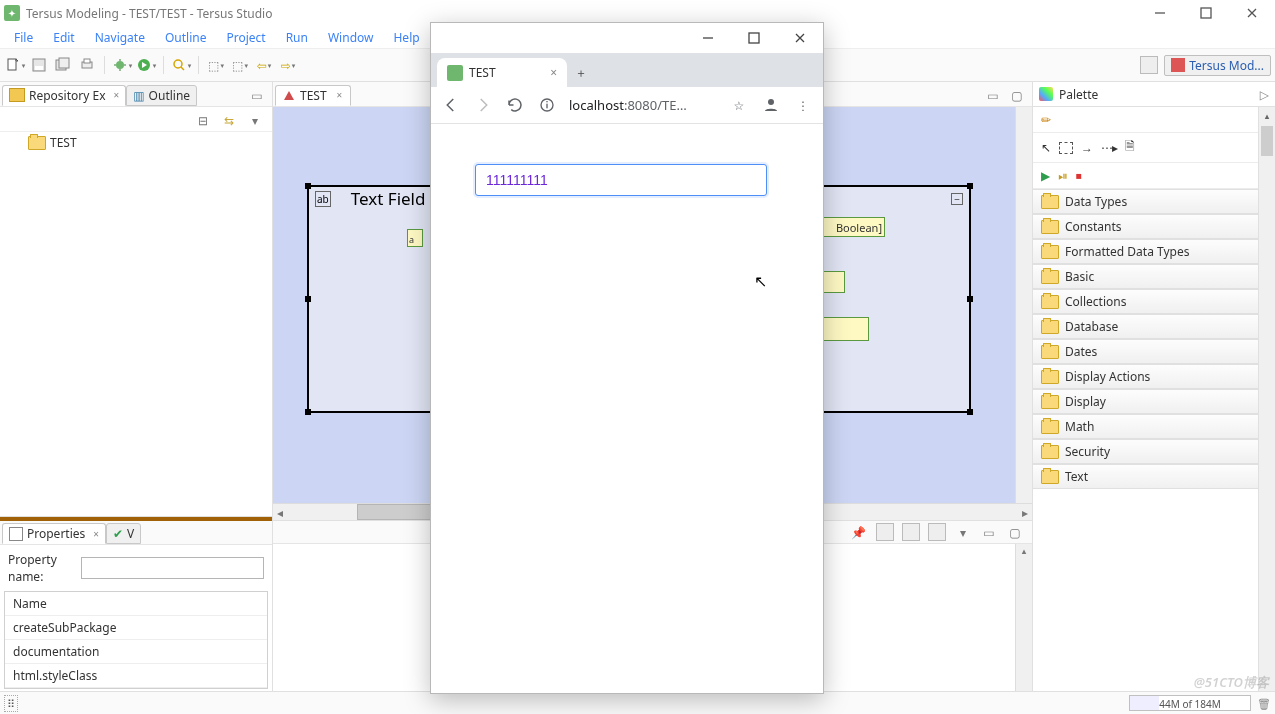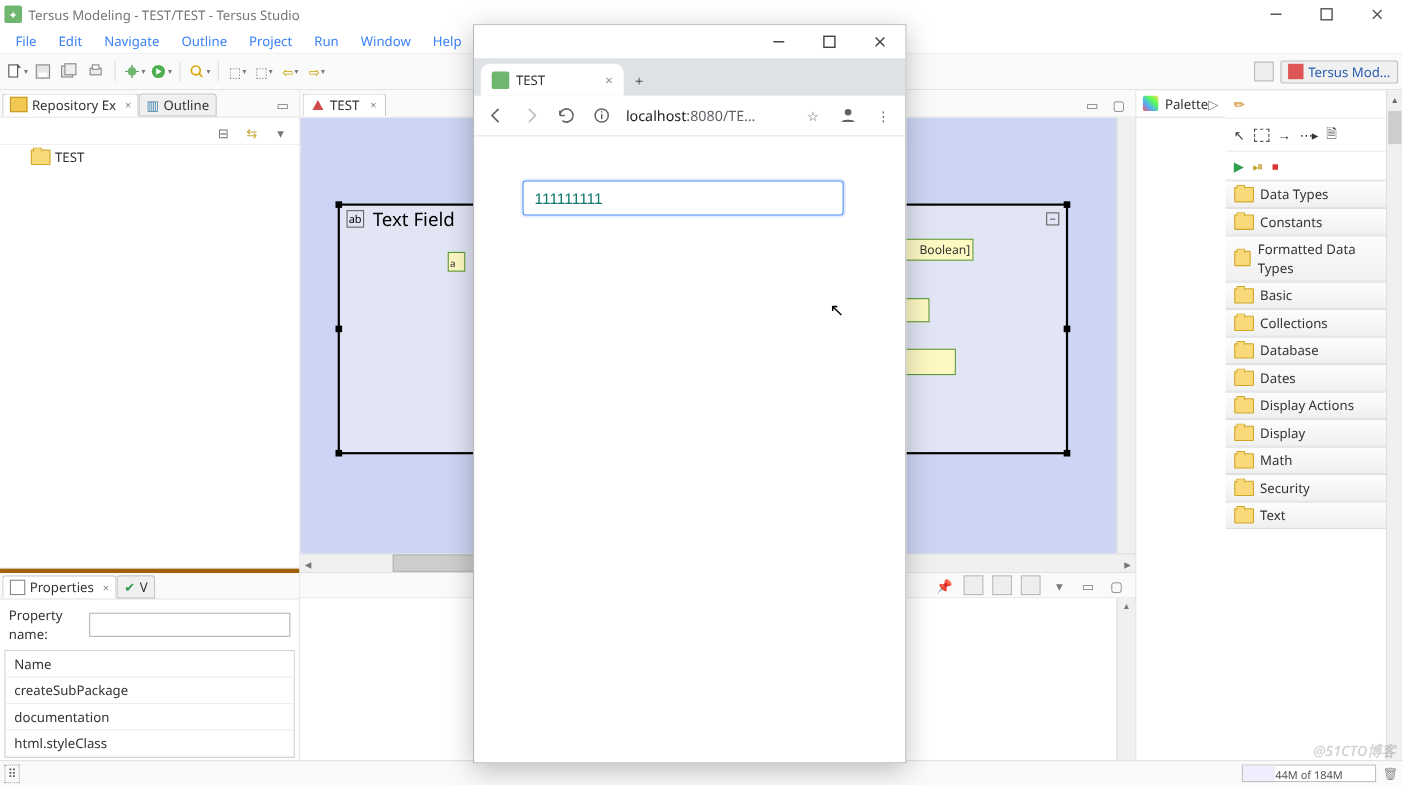--- a/index.html
+++ b/index.html
@@ -22,21 +22,21 @@
   .toolbar-right { display:flex; align-items:center; gap:4px; }
   .tb-btn { width:22px; height:22px; display:flex; align-items:center; justify-content:center; border-radius:2px; color:#777; }
   .tb-sep { width:1px; height:18px; background:#ddd; margin:0 4px; }
   .tb-btn .arrow { font-size:7px; margin-left:1px; }
   .tb-tab { display:flex; align-items:center; gap:4px; background:#f0f0f0; border:1px solid #bfbfbf; border-radius:2px; padding:1px 6px; color:#2a5db0; }
 
   
   .workbench { flex:1 1 auto; display:flex; min-height:0; }
   .left-col { width:272px; display:flex; flex-direction:column; min-height:0; border-right:1px solid #e0e0e0; }
   .center-col { flex:1 1 auto; display:flex; flex-direction:column; min-width:0; border-right:1px solid #e0e0e0; }
-  .right-col { width:242px; display:flex; flex-direction:row; min-height:0; }
+  .right-col { width:242px; display:flex; flex-direction:column; min-height:0; }
 
   
   .view-tabs { height:24px; display:flex; align-items:center; background:#fafafa; border-bottom:1px solid #e5e5e5; padding-left:2px; position:relative; }
   .view-tab { display:flex; align-items:center; gap:4px; padding:1px 6px; border:1px solid #c8c8c8; border-bottom:1px solid #fff; background:#fff; border-radius:3px 3px 0 0; margin-top:2px; }
   .view-tab.inactive { background:#f0f0f0; border-bottom-color:#c8c8c8; }
   .small-x { font-size:10px; color:#888; margin-left:4px; }
   .mini-toolbar { position:absolute; right:4px; top:2px; display:flex; gap:2px; }
 
   
   .repo-body { flex:1 1 auto; background:#fff; border-bottom:1px solid #e0e0e0; }
@@ -56,21 +56,21 @@
   .vscroll { width:16px; background:#f0f0f0; border-left:1px solid #ddd; }
 
   .canvas-scroll-container { position:absolute; inset:0 16px 0 0; overflow:hidden; }
 
   .model-box { position:absolute; left:34px; top:78px; width:660px; height:224px; background:#e1e5f4; border:2px solid #000; }
   .model-box .handle { position:absolute; width:6px; height:6px; background:#000; }
   .h-tl{ left:-4px; top:-4px; } .h-tr{ right:-4px; top:-4px; } .h-bl{ left:-4px; bottom:-4px; } .h-br{ right:-4px; bottom:-4px; }
   .h-tm{ left:calc(50% - 3px); top:-4px; } .h-bm{ left:calc(50% - 3px); bottom:-4px; }
   .h-lm{ left:-4px; top:calc(50% - 3px); } .h-rm{ right:-4px; top:calc(50% - 3px); }
   .model-box .collapse { position:absolute; right:6px; top:6px; width:10px; height:10px; border:1px solid #666; display:flex; align-items:center; justify-content:center; font-size:10px; line-height:1; }
-  .model-title { position:absolute; left:6px; top:0px; font-size:17px; color:#000; display:flex; align-items:center; gap:8px; }
+  .model-title { position:absolute; left:6px; top:0px; font-size:17px; color:#000; display:flex; align-items:center; gap:20px; }
   .green-node { position:absolute; background:#fef9c3; border:1px solid #5a9940; }
 
   
   .props { height:170px; border-top:4px solid #a16207; display:flex; flex-direction:column; }
   .props-row { display:flex; align-items:center; gap:6px; padding:6px 8px; }
   .props-input { flex:0 0 60px; height:18px; border:1px solid #b5b5b5; }
   .props-table { flex:1 1 auto; overflow:hidden; border:1px solid #d0d0d0; margin:0 4px 2px 4px; }
   .ptr-row { padding:3px 8px; border-bottom:1px solid #eee; }
   .ptr-row.header { background:#fff; font-weight:400; }
 
@@ -105,21 +105,21 @@
   .bw-tabs { height:34px; display:flex; align-items:flex-end; padding:0 6px; background:#dee1e6; gap:0; }
   .bw-tab { display:flex; align-items:center; gap:6px; background:#fff; border-radius:8px 8px 0 0; padding:6px 10px; min-width:110px; }
   .bw-tab .fav { width:16px; height:16px; background:#6fb76f; border-radius:2px; }
   .bw-tab .x { margin-left:auto; color:#888; }
   .bw-newtab { width:28px; height:28px; display:flex; align-items:center; justify-content:center; color:#444; }
   .bw-omnibar { height:36px; display:flex; align-items:center; gap:12px; padding:0 10px; border-bottom:1px solid #e3e3e3; }
   .omni-ico { width:20px; height:20px; display:flex; align-items:center; justify-content:center; color:#5f6368; }
   .omni-url { flex:1 1 auto; color:#5f6368; white-space:nowrap; overflow:hidden; text-overflow:ellipsis; font-size:13px; }
   .omni-url .host { color:#202124; }
   .bw-page { flex:1 1 auto; padding:40px 44px; }
-  .bw-input { width:270px; height:30px; border:1.5px solid #4e8ef7; border-radius:3px; padding:0 10px; font-size:14px; color:#0f766e; box-shadow:0 0 0 2px rgba(78,142,247,.15); }
+  .bw-input { width:270px; height:30px; border:1.5px solid #4e8ef7; border-radius:3px; padding:0 10px; font-size:14px; color:#6d28d9; box-shadow:0 0 0 2px rgba(78,142,247,.15); }
 
   .cursor { position:absolute; left:754px; top:270px; font-size:16px; color:#000; pointer-events:none; }
   .watermark { position:absolute; right:6px; bottom:22px; font-size:13px; font-weight:600; color:rgba(0,0,0,.18); font-style:italic; pointer-events:none; }
 
   svg { display:block; }
   .ico16{width:16px;height:16px;}
   .generic-chip{width:16px;height:16px;border:1px solid #bbb;background:#eee; display:inline-block;}
 </style>
 </head>
 <body>

